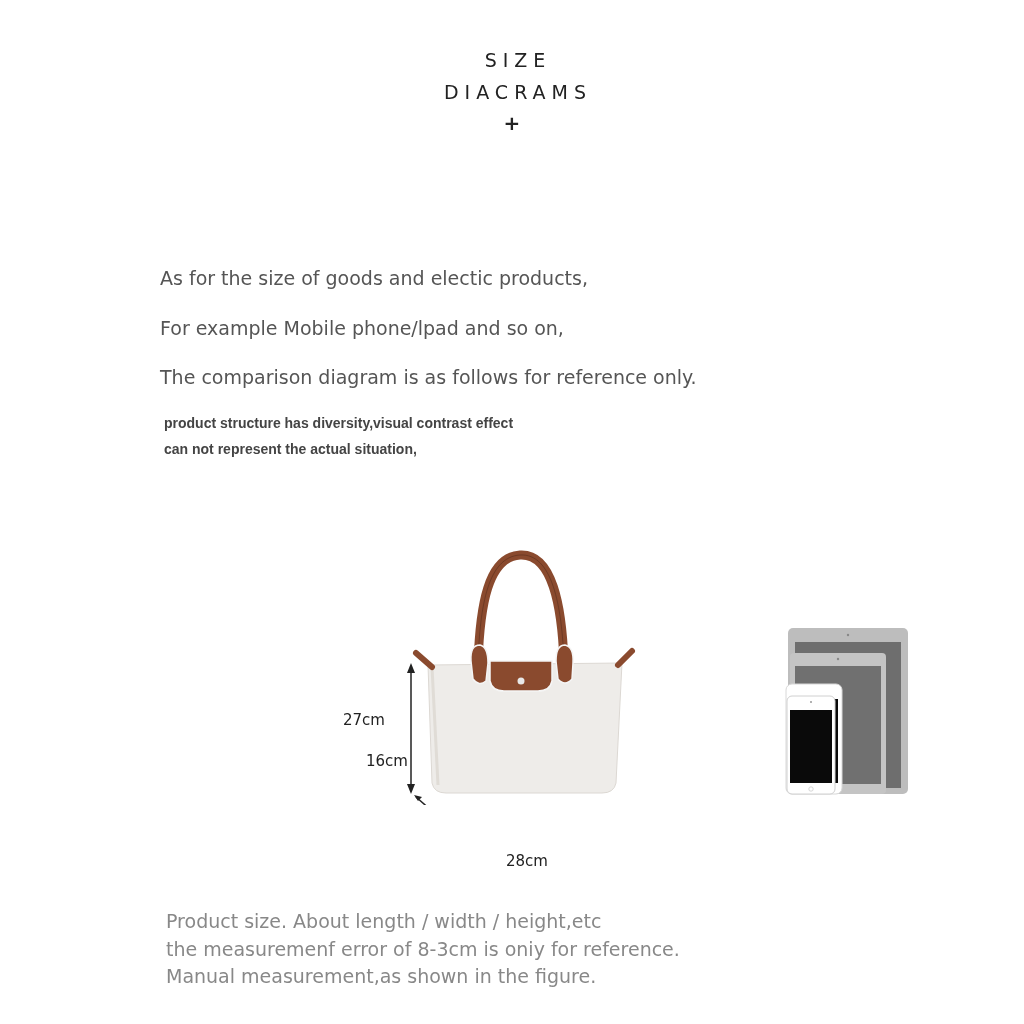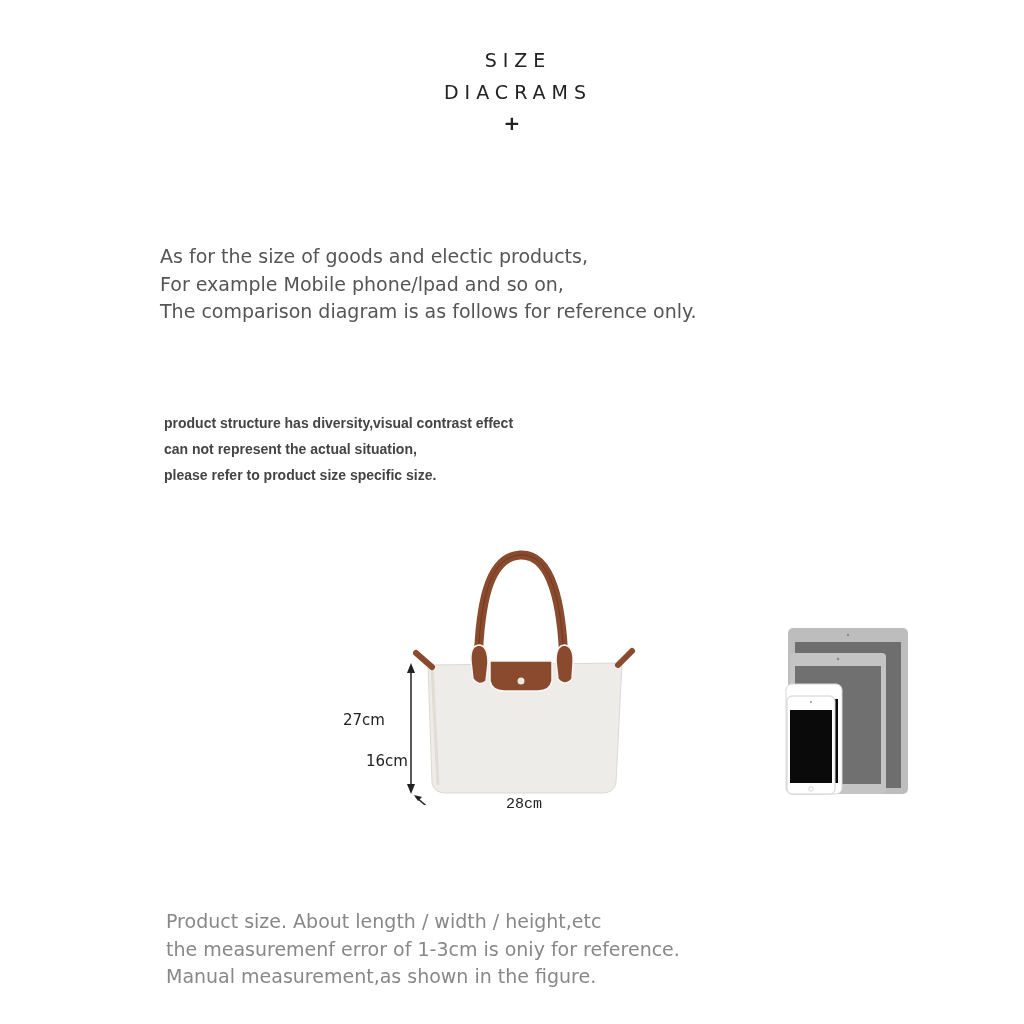--- a/index.html
+++ b/index.html
@@ -5,21 +5,21 @@
     html, body { margin: 0; padding: 0; }
     body {
       width: 1024px; height: 1024px; background: #ffffff; position: relative; overflow: hidden;
       font-family: "DejaVu Sans", "Liberation Sans", sans-serif;
     }
     .abs { position: absolute; }
     .title-1 { top: 49px; left: 0; width: 1024px; text-align: center; font-size: 19px; letter-spacing: 6px; color: #222; padding-left: 6px; }
     .title-2 { top: 81px; left: 0; width: 1024px; text-align: center; font-size: 19px; letter-spacing: 6px; color: #222; padding-left: 6px; }
     .title-plus { top: 111px; left: 0; width: 1024px; text-align: center; font-size: 20px; font-weight: bold; color: #222; }
     .intro { left: 160px; top: 243px; font-size: 19px; line-height: 27.5px; color: #555; }
-    .intro div { white-space: nowrap; }
+    .intro div { white-space: nowrap; margin-top: 22px; }
     .note { left: 164px; top: 410px; font-size: 14px; line-height: 26px; color: #444; font-family: "Liberation Sans", sans-serif; font-weight: bold; }
     .note div { white-space: nowrap; }
     .footer { left: 166px; top: 908px; font-size: 19px; line-height: 27.5px; color: #888; }
     .footer div { white-space: nowrap; }
     .dim-label { font-size: 15px; color: #222; font-family: "DejaVu Sans", sans-serif; }
     .bag-svg { left: 340px; top: 545px; }
     .devices-svg { left: 784px; top: 626px; }
   </style>
 </head>
 <body>
@@ -30,21 +30,20 @@
 
 <div class="abs intro">
   <div>As for the size of goods and electic products,</div>
   <div>For example Mobile phone/lpad and so on,</div>
   <div>The comparison diagram is as follows for reference only.</div>
 </div>
 
 <div class="abs note">
   <div>product structure has diversity,visual contrast effect</div>
   <div>can not represent the actual situation,</div>
-  <div>please refer to product size specific size.</div>
 </div>
 
 <div class="abs bag-svg">
   <svg width="300" height="260" viewBox="0 0 300 260" xmlns="http://www.w3.org/2000/svg">
 
     <path d="M138 118 C 140 60, 148 12, 180 10 C 212 8, 222 60, 224 118" fill="none" stroke="#8a4a2e" stroke-width="9" stroke-linecap="round"></path>
     <path d="M138 118 C 140 60, 148 12, 180 10 C 212 8, 222 60, 224 118" fill="none" stroke="#5a2f1c" stroke-width="1" opacity="0.6"></path>
 
     <path d="M88 120 L 282 118 L 276 238 Q 274 248 262 248 L 106 248 Q 94 248 92 238 Z" fill="#eeece9" stroke="#dcd8d3" stroke-width="1"></path>
     <path d="M92 122 L 98 240" stroke="#e0dcd6" stroke-width="3" fill="none"></path>
@@ -67,21 +66,21 @@
     <polygon points="95,268 87,266 91,262" fill="#222"></polygon>
 
     <line x1="100" y1="267" x2="272" y2="267" stroke="#222" stroke-width="1.5"></line>
     <polygon points="94,267 104,263 104,271" fill="#222"></polygon>
     <polygon points="278,267 268,263 268,271" fill="#222"></polygon>
   </svg>
 </div>
 
 <div class="abs dim-label" style="left:343px; top:711px;">27cm</div>
 <div class="abs dim-label" style="left:366px; top:752px;">16cm</div>
-<div class="abs dim-label" style="left:506px; top:796px;font-family:Liberation Mono, monospace;">28cm</div>
+<div class="abs dim-label" style="left:506px; top:852px;">28cm</div>
 
 <div class="abs devices-svg">
   <svg width="130" height="172" viewBox="0 0 130 172" xmlns="http://www.w3.org/2000/svg">
 
     <rect x="4" y="2" width="120" height="166" rx="5" fill="#bdbdbd"></rect>
     <rect x="11" y="16" width="106" height="146" fill="#6e6e6e"></rect>
     <circle cx="64" cy="9" r="1.2" fill="#888"></circle>
 
     <rect x="6" y="27" width="96" height="141" rx="4" fill="#c4c4c4"></rect>
     <rect x="11" y="40" width="86" height="118" fill="#707070"></rect>
@@ -92,15 +91,15 @@
 
     <rect x="3" y="70" width="48" height="98" rx="5" fill="#ffffff" stroke="#d0d0d0" stroke-width="1"></rect>
     <rect x="6" y="84" width="42" height="73" fill="#0a0a0a"></rect>
     <circle cx="27" cy="76" r="1" fill="#999"></circle>
     <circle cx="27" cy="163" r="2.2" fill="none" stroke="#ccc" stroke-width="0.8"></circle>
   </svg>
 </div>
 
 <div class="abs footer">
   <div>Product size. About length / width / height,etc</div>
-  <div>the measuremenf error of 1-3cm is oniy for reference.</div>
+  <div>the measuremenf error of 8-3cm is oniy for reference.</div>
   <div>Manual measurement,as shown in the figure.</div>
 </div>
 
 </body></html>

